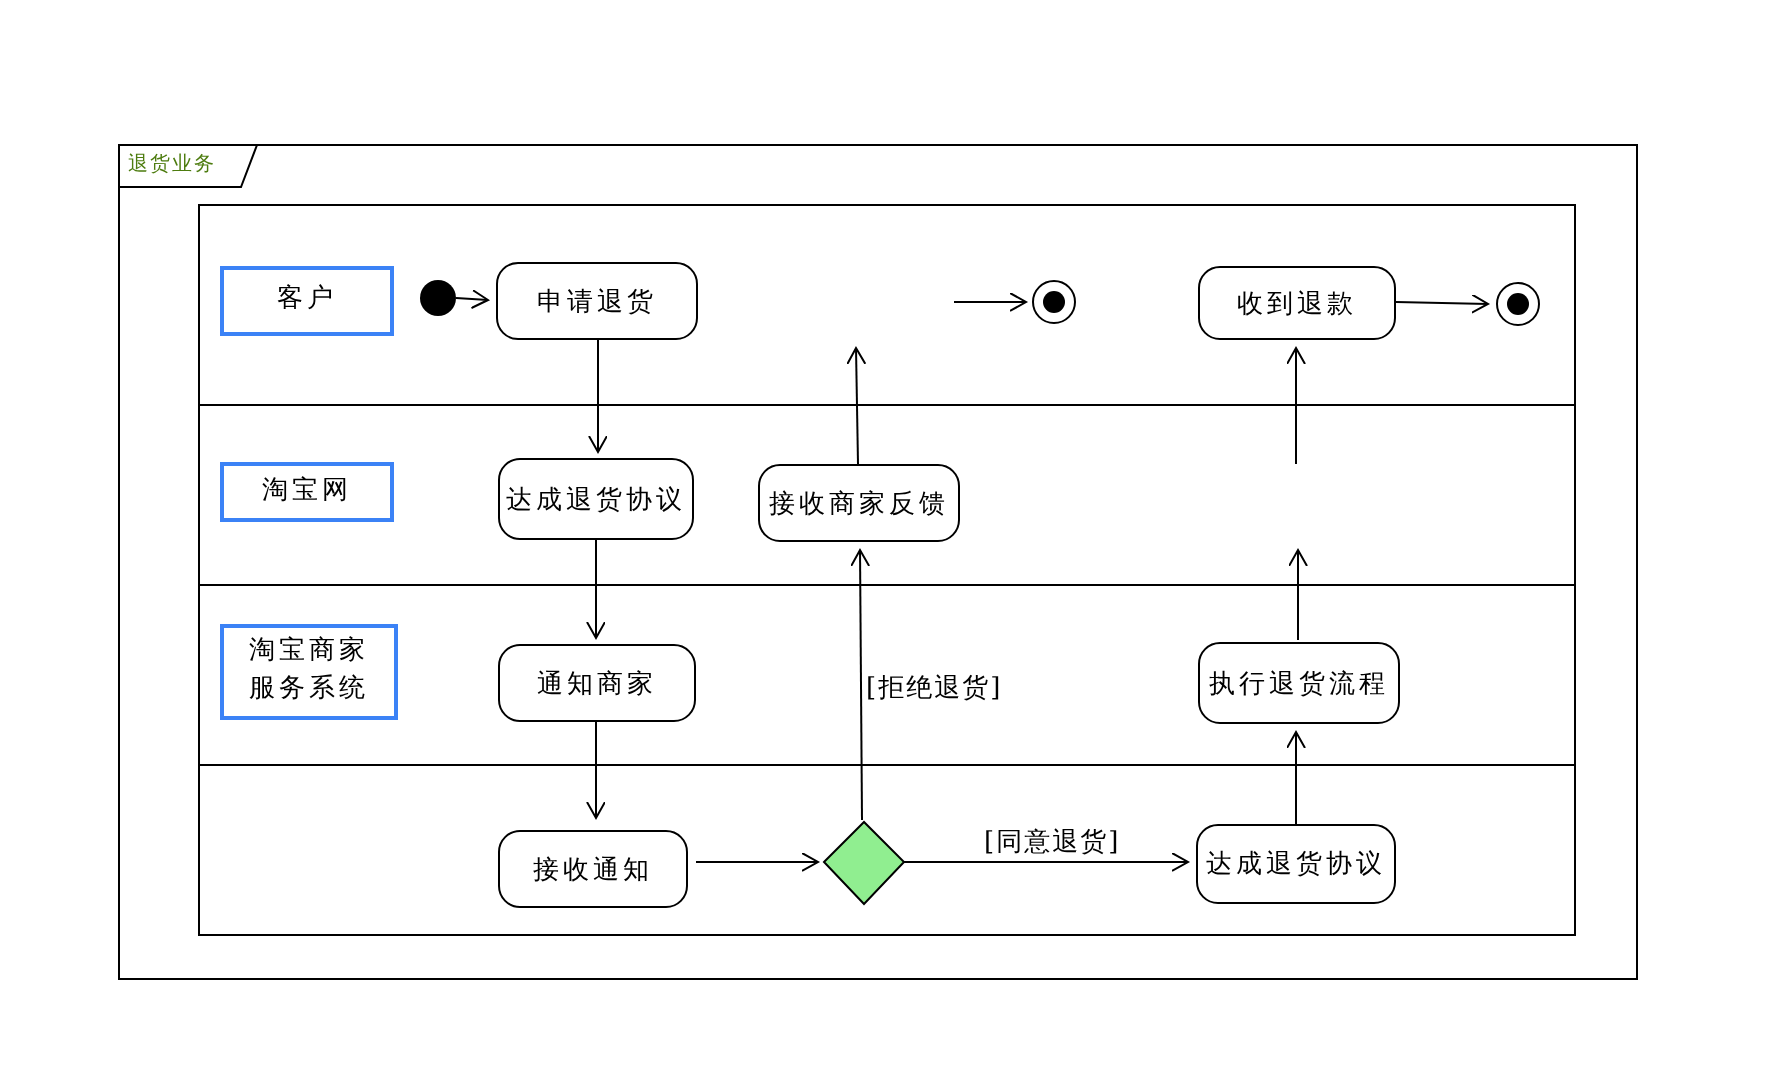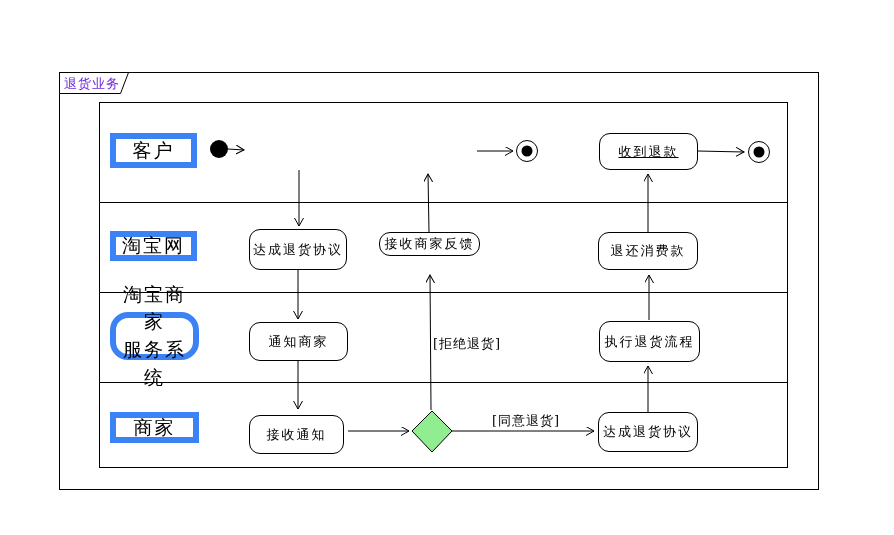--- a/index.html
+++ b/index.html
@@ -27,46 +27,46 @@
     display: flex;
     align-items: center;
     justify-content: center;
     font-size: 13px;
     letter-spacing: 2px;
     color: #000;
     white-space: nowrap;
   }
   .lane-label {
     position: absolute;
-    border: 6px solid #3b82f6;
+    border: 2px solid #3b82f6;
     background: #ffffff;
     display: flex;
     align-items: center;
     justify-content: center;
-    font-size: 19px;
+    font-size: 13px;
     letter-spacing: 2px;
     color: #000;
     text-align: center;
     white-space: pre-line;
     line-height: 1.45;
   }
   .edge-label {
     position: absolute;
     font-size: 13px;
     letter-spacing: 1px;
     color: #000;
     white-space: nowrap;
   }
   .frame-title {
     position: absolute;
     left: 64px;
     top: 75px;
-    font-size: 13px;
+    font-size: 10px;
     letter-spacing: 1px;
-    color: #6d28d9;
+    color: #4d7c0f;
     white-space: nowrap;
   }
 </style>
 </head>
 <body>
 
 <div class="canvas">
 
   <svg class="layer" width="894" height="535" viewBox="0 0 894 535" xmlns="http://www.w3.org/2000/svg">
     <defs>
@@ -110,29 +110,28 @@
       <circle cx="759" cy="152" r="5.5" fill="#000"></circle>
     </g>
 
     <polygon points="412,431 432,411 452,431 432,452" fill="#90EE90" stroke="#000"></polygon>
   </svg>
 
   <div class="frame-title">退货业务</div>
 
   <div class="lane-label" style="left:110px; top:133px; width:87px; height:35px;">客户</div>
   <div class="lane-label" style="left:110px; top:231px; width:87px; height:30px;">淘宝网</div>
-  <div class="lane-label" style="left:110px; top:312px; width:89px; height:48px;border-radius:18px;">淘宝商家
+  <div class="lane-label" style="left:110px; top:312px; width:89px; height:48px;">淘宝商家
 服务系统</div>
-  <div class="lane-label" style="left:110px; top:412px; width:89px; height:31px;">商家</div>
 
-  <div class="activity" style="left:599px; top:133px; width:99px; height:37px;text-decoration:underline;">收到退款</div>
+  <div class="activity" style="left:248px; top:131px; width:101px; height:39px;">申请退货</div>
+  <div class="activity" style="left:599px; top:133px; width:99px; height:37px;">收到退款</div>
 
   <div class="activity" style="left:249px; top:229px; width:98px; height:41px;">达成退货协议</div>
-  <div class="activity" style="left:379px; top:232px; width:101px; height:24px;">接收商家反馈</div>
-  <div class="activity" style="left:598px; top:232px; width:100px; height:38px;">退还消费款</div>
+  <div class="activity" style="left:379px; top:232px; width:101px; height:39px;">接收商家反馈</div>
 
   <div class="activity" style="left:249px; top:322px; width:99px; height:39px;">通知商家</div>
   <div class="activity" style="left:599px; top:321px; width:101px; height:41px;">执行退货流程</div>
 
   <div class="activity" style="left:249px; top:388px; width:95px; height:39px;margin-top:27px;">接收通知</div>
   <div class="activity" style="left:598px; top:412px; width:100px; height:40px;">达成退货协议</div>
 
   <div class="edge-label" style="left:433px; top:335px;">[拒绝退货]</div>
   <div class="edge-label" style="left:492px; top:412px;">[同意退货]</div>
 

